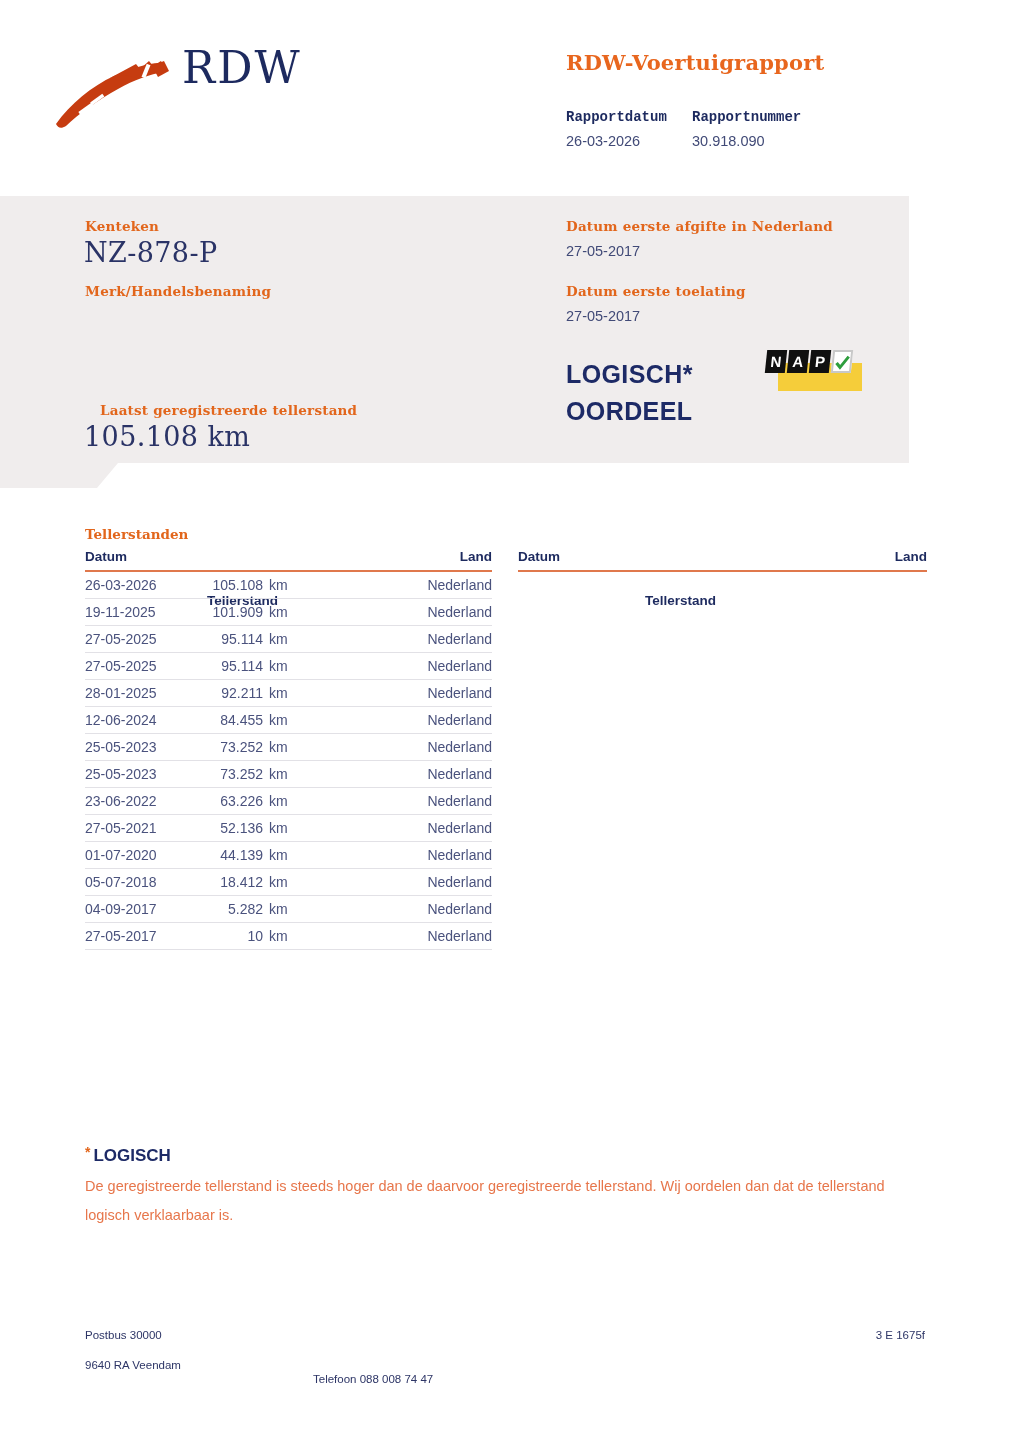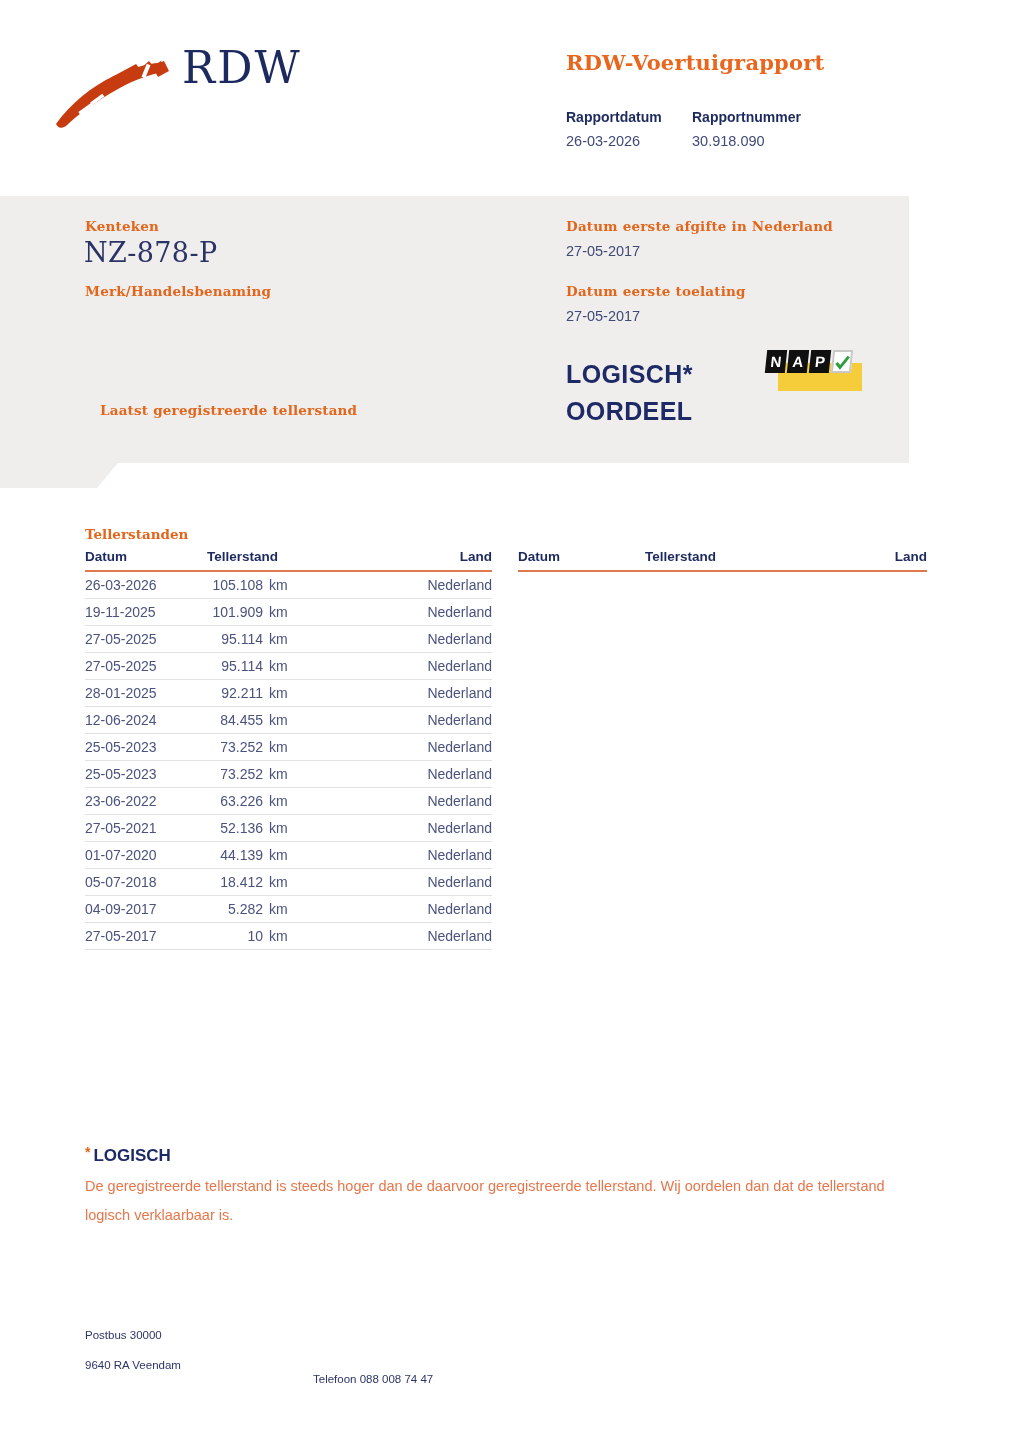--- a/index.html
+++ b/index.html
@@ -17,21 +17,21 @@
     font-family:"DejaVu Serif", serif; font-size:44px; letter-spacing:2px;
     color:#1d2a5f;
   }
   .report-title {
     position:absolute; left:566px; top:50px;
     font-family:"DejaVu Serif", serif; font-weight:bold; font-size:21px;
     color:#e8661e; letter-spacing:0.2px;
   }
   .meta-label {
     position:absolute; top:109px;
-    font-family:Liberation Sans, sans-serif; font-weight:bold; font-size:14px;
+    font-family:Liberation Mono, monospace; font-weight:bold; font-size:14px;
     color:#1d2a5f;
   }
   .meta-value {
     position:absolute; top:133px; font-size:14.5px; color:#414a77;
   }
 
   
   .panel {
     position:absolute; left:0; top:196px; width:909px; height:292px;
     background:#f0eded;
@@ -70,21 +70,21 @@
   .section-title {
     position:absolute; left:85px; top:526px;
     font-family:"DejaVu Serif", serif; font-weight:bold; font-size:13.5px;
     color:#e2661c;
   }
   .tbl { position:absolute; top:549px; }
   .tbl-left  { left:85px;  width:407px; }
   .tbl-right { left:518px; width:409px; }
   .tbl-head { position:relative; height:20px; font-size:13.5px; font-weight:bold; color:#1d2a5f; }
   .th-datum { position:absolute; left:0; }
-  .th-teller { position:absolute; }
+  .th-teller { position:absolute;margin-top:44px; }
   .tbl-left  .th-teller { left:122px; }
   .tbl-right .th-teller { left:127px; }
   .th-land { position:absolute; right:0; }
   .tbl-rule { height:2px; background:#e0784c; margin-top:1px; }
   .tbl-row {
     position:relative; height:27px; font-size:14px; color:#4a527d;
     border-bottom:1px solid #e2e1e6; line-height:27px;
   }
   .cell-datum { position:absolute; left:0; }
   .cell-value { position:absolute; left:0; width:178px; text-align:right; }
@@ -132,20 +132,21 @@
   <div class="meta-value" style="left:692px;">30.918.090</div>
 
   <div class="panel"></div>
 
   <div class="field-label" style="left:85px; top:218px;">Kenteken</div>
   <div class="big-value" style="left:84px; top:232px;">NZ-878-P</div>
 
   <div class="field-label" style="left:85px; top:283px;">Merk/Handelsbenaming</div>
 
   <div class="field-label" style="left:100px; top:402px;">Laatst geregistreerde tellerstand</div>
+  <div class="big-value" style="left:84px; top:416px;">105.108 km</div>
 
   <div class="field-label" style="left:566px; top:218px;">Datum eerste afgifte in Nederland</div>
   <div class="small-value" style="left:566px; top:243px;">27-05-2017</div>
 
   <div class="field-label" style="left:566px; top:283px;">Datum eerste toelating</div>
   <div class="small-value" style="left:566px; top:308px;">27-05-2017</div>
 
   <div class="verdict">
     <span>LOGISCH*</span><br>
     <span>OORDEEL</span>
@@ -279,20 +280,21 @@
 
   <div class="footer-col fc-1">
     <div>Postbus 30000</div>
     <div>9640 RA Veendam</div>
   </div>
   <div class="footer-col fc-2">
     <div>Telefoon 088 008 74 47</div>
     <div>www.rdw.nl</div>
   </div>
   <div class="footer-col fc-3">
+    <div>3 E 1675f</div>
   </div>
 
   <div class="bottom-art">
     <svg width="436" height="45" viewBox="0 0 436 45">
       <g transform="matrix(1 0 -0.62 1 0 0)" fill="#c63c10">
         <rect x="17" y="24" width="70" height="3" fill="#d96a44"></rect>
         <rect x="58" y="9" width="54" height="34"></rect>
         <rect x="118" y="9" width="12" height="34"></rect>
         <rect x="48" y="17" width="48" height="4" fill="#ffffff"></rect>
         <rect x="152" y="11" width="58" height="5"></rect>

